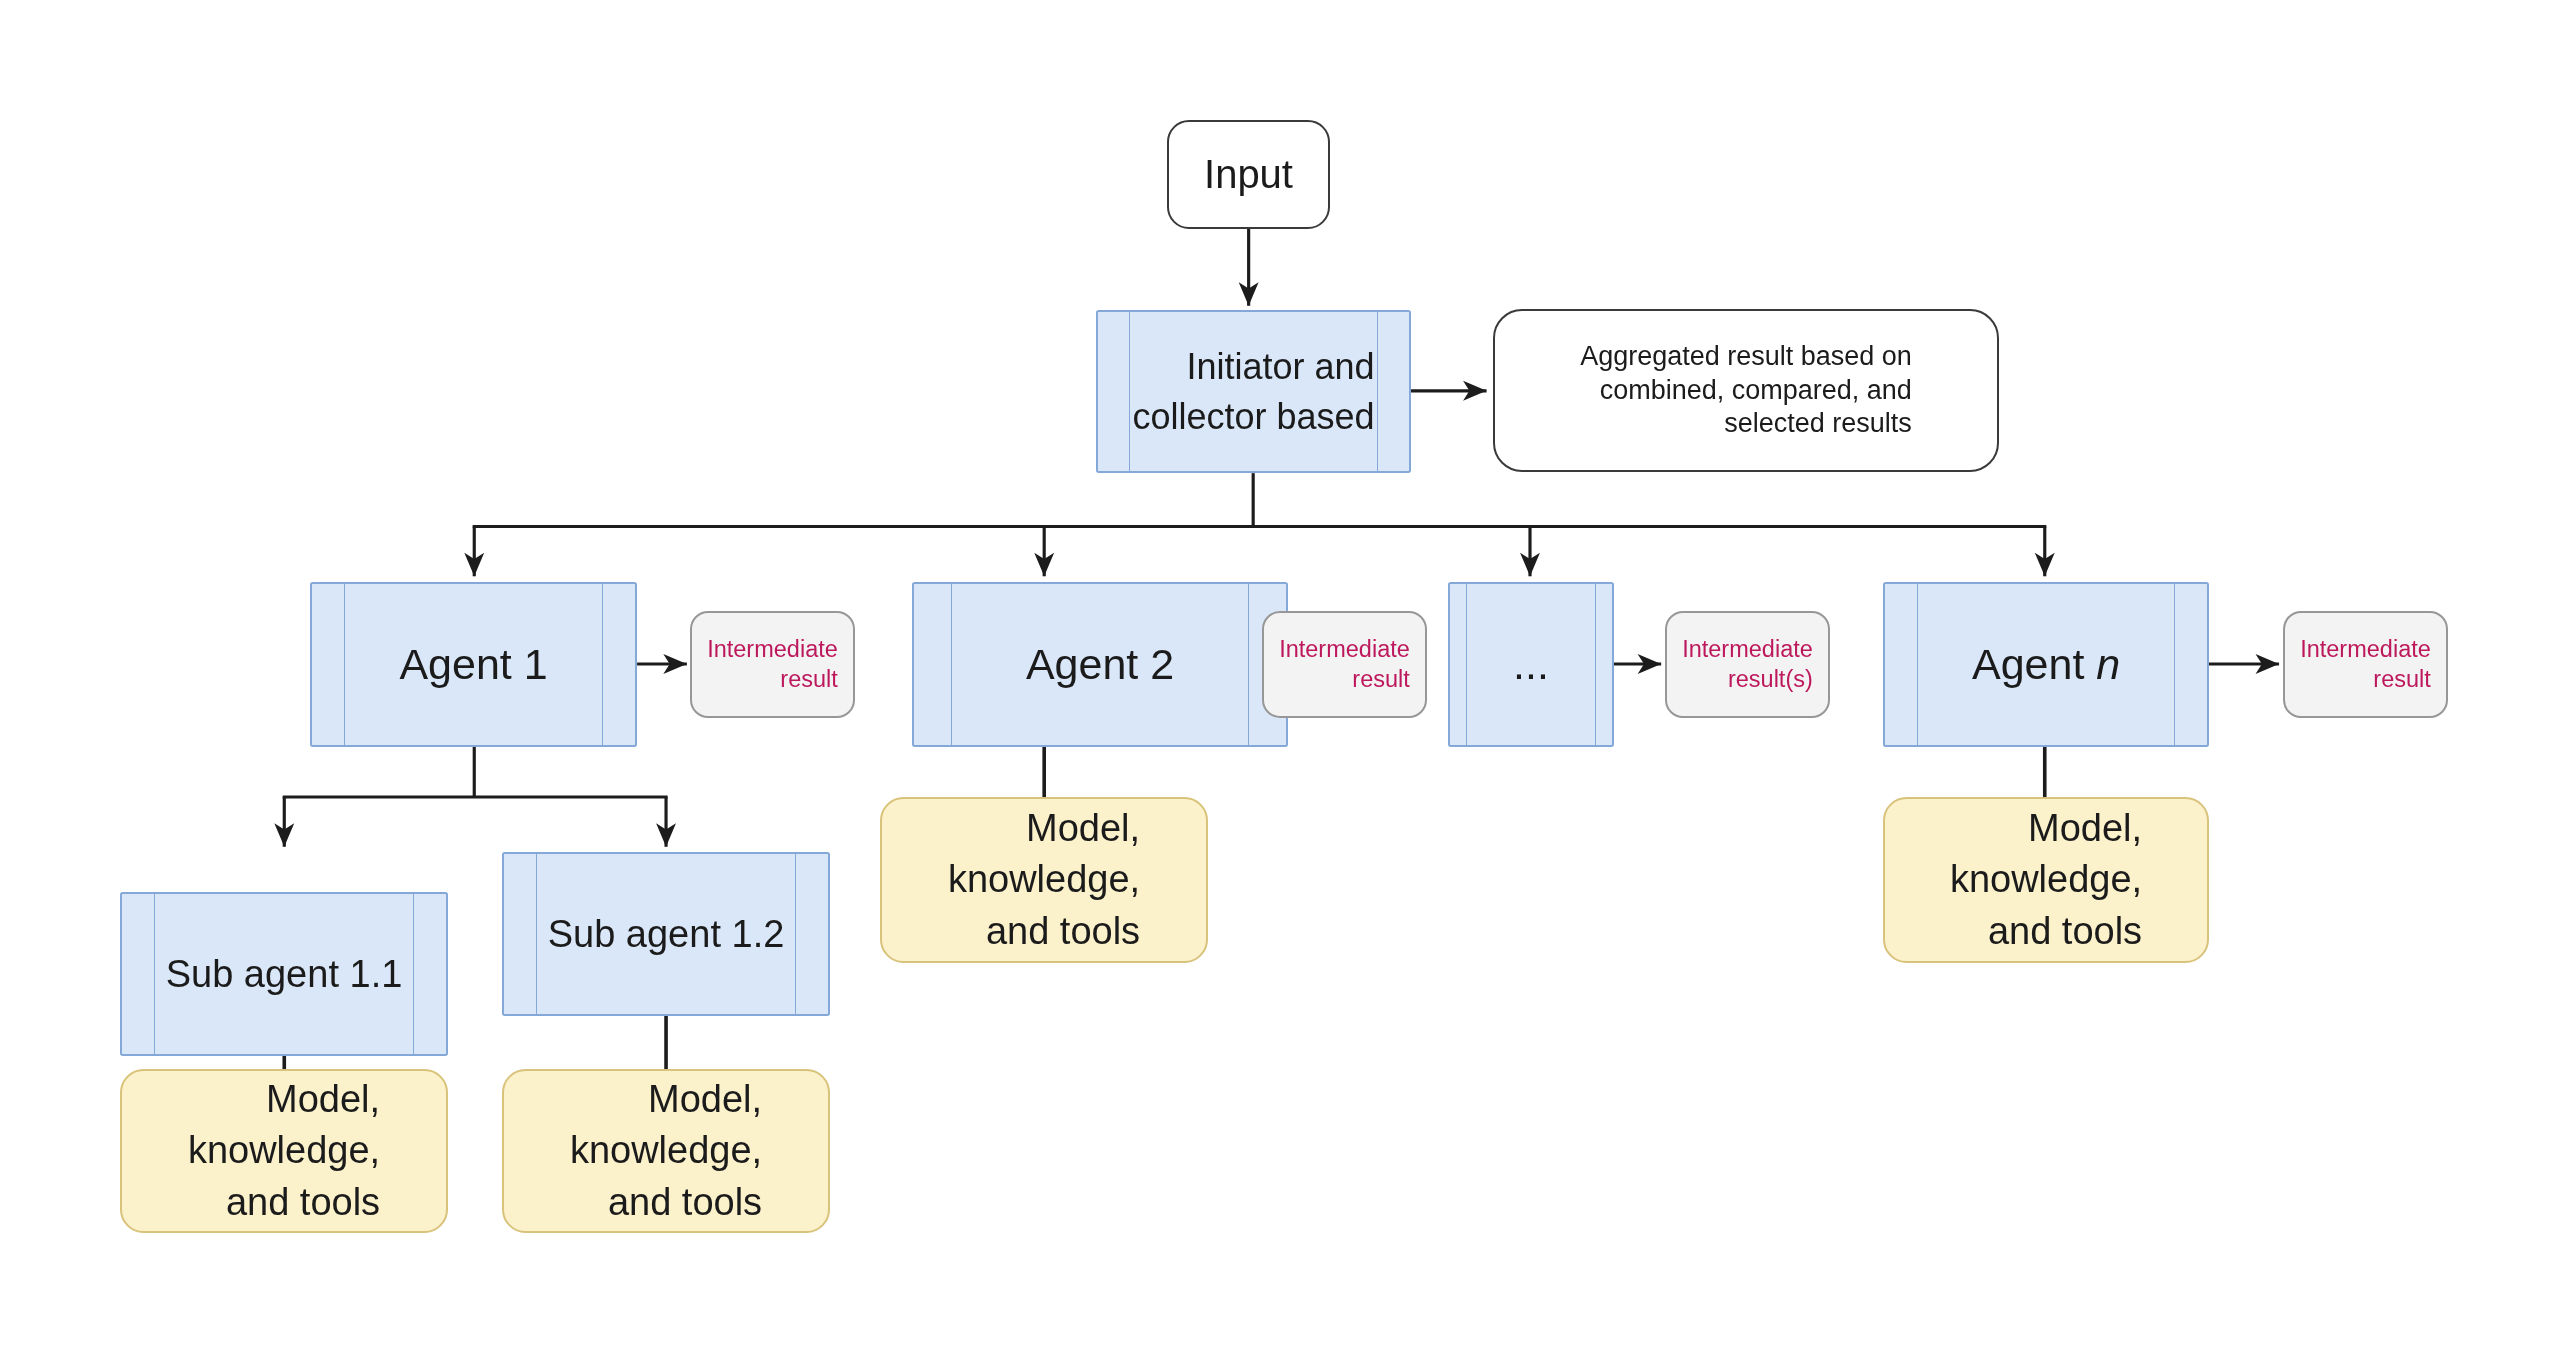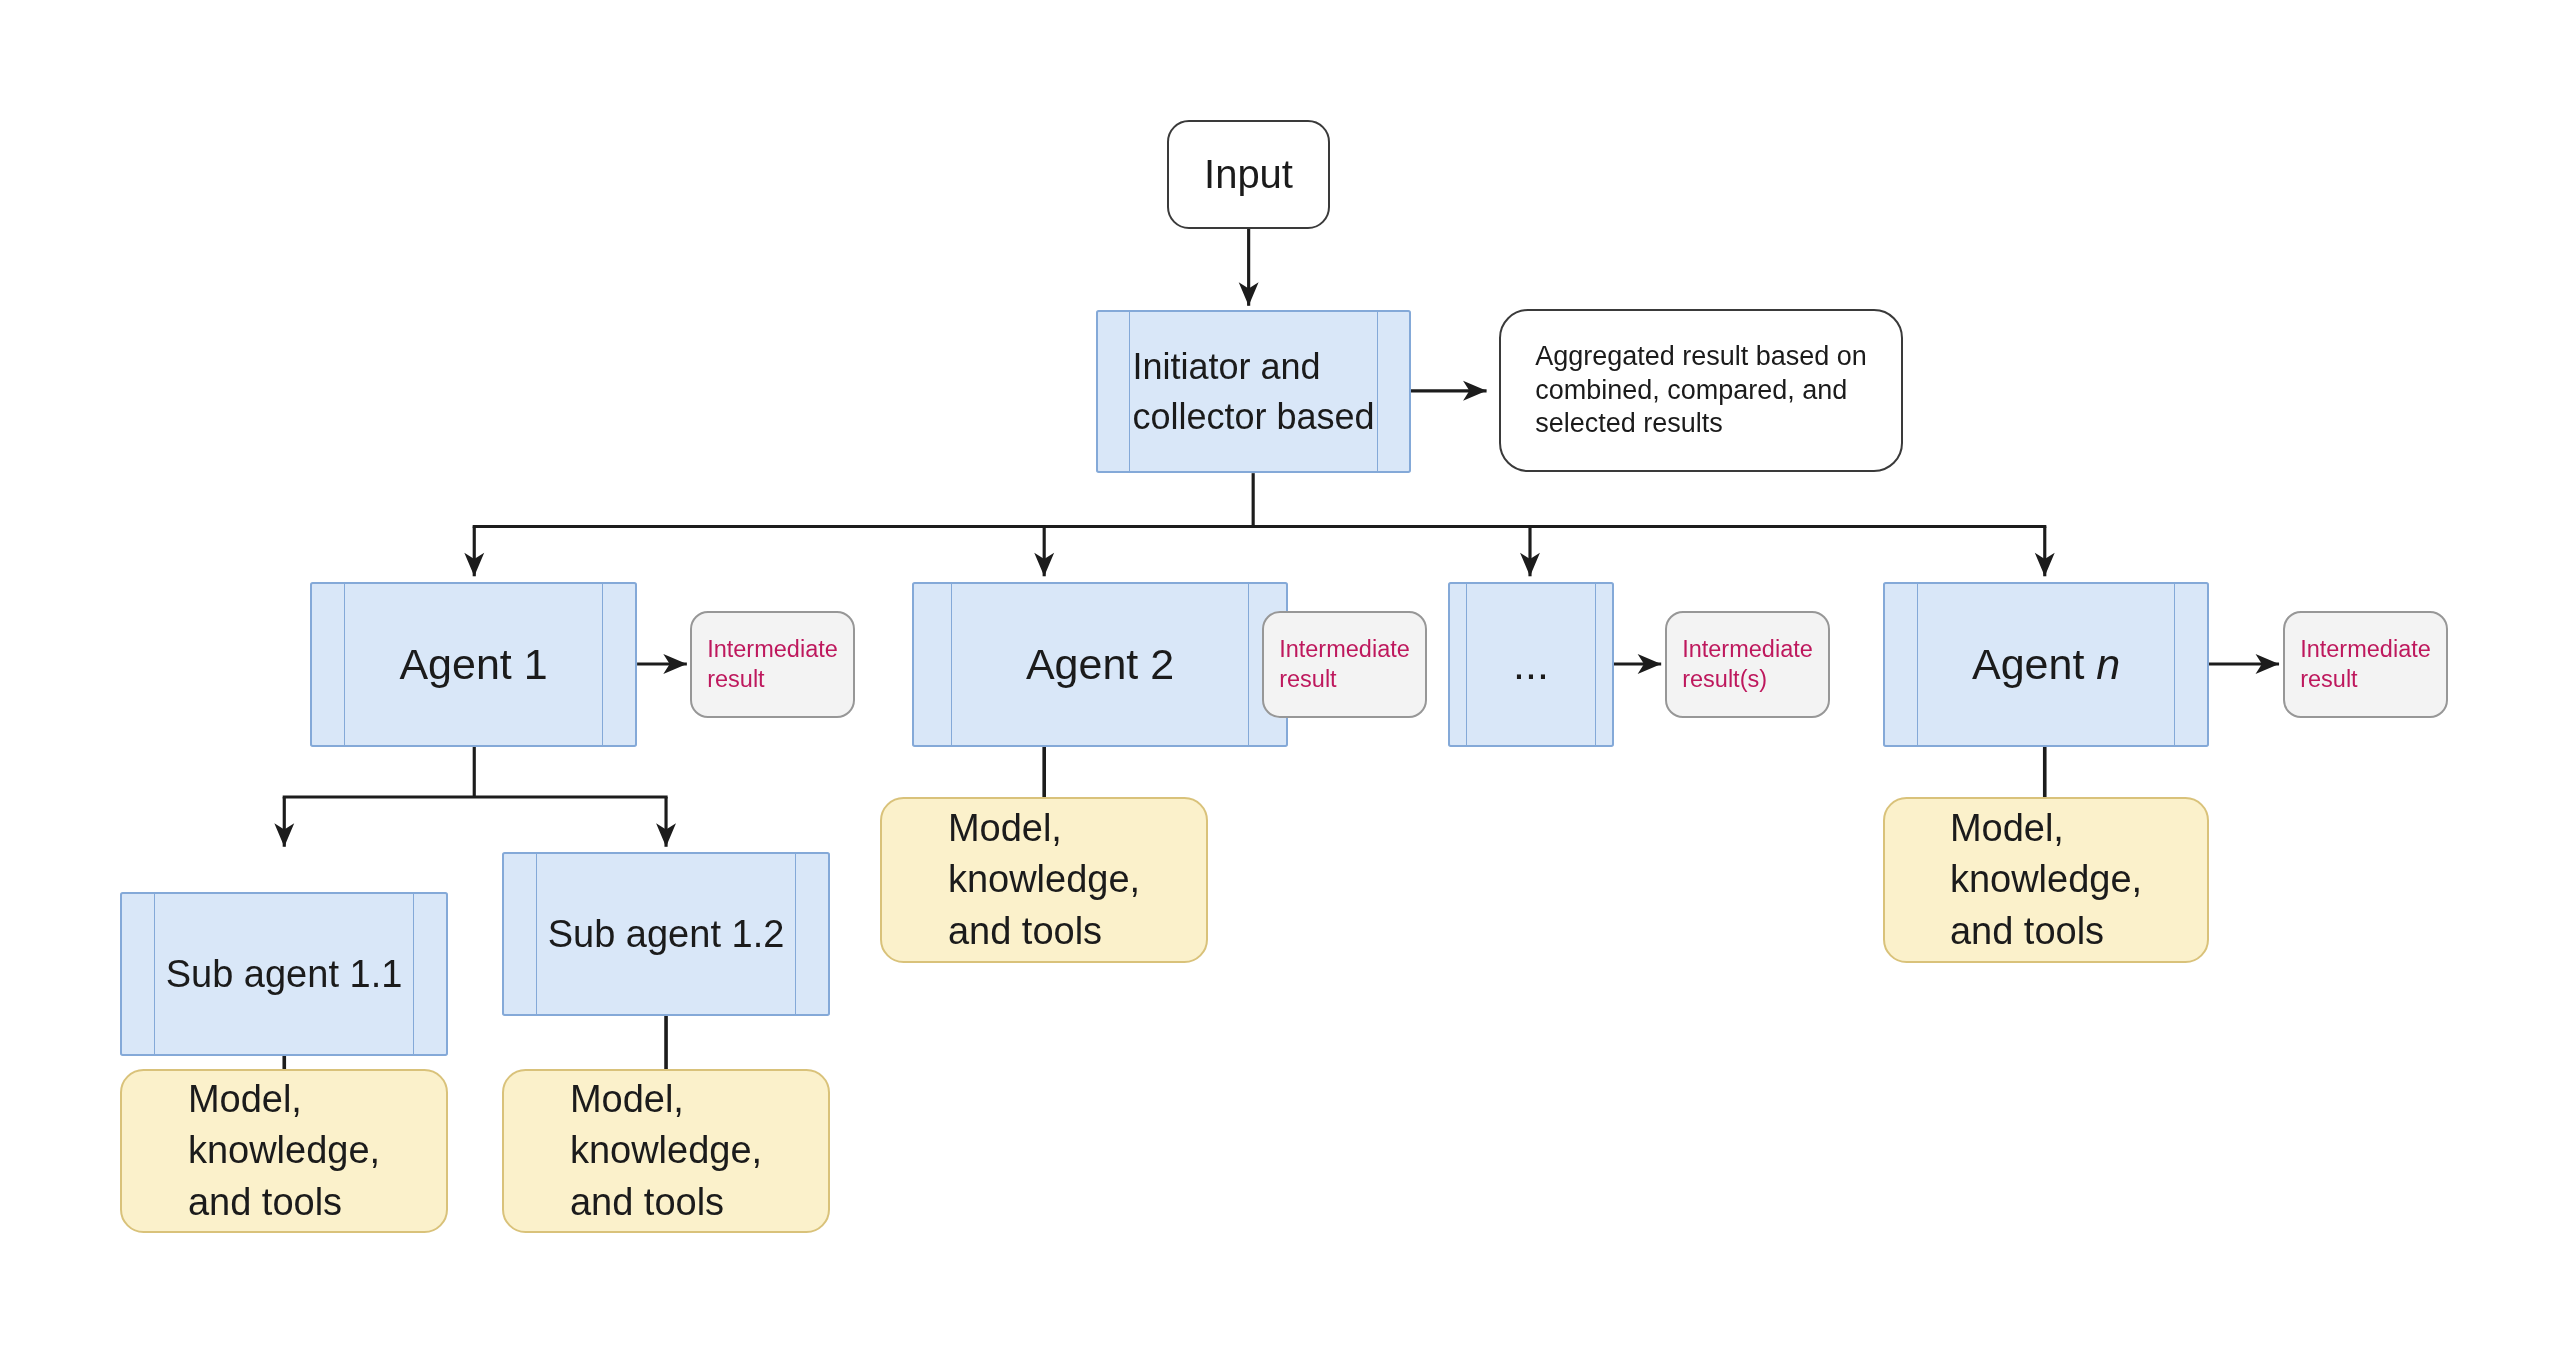--- a/index.html
+++ b/index.html
@@ -8,21 +8,21 @@
     width:2576px;height:1357px;
     background:#ffffff;
     font-family:"Liberation Sans", sans-serif;
     color:#1b1b1b;
     overflow:hidden;
   }
   .node{
     position:absolute;
     box-sizing:border-box;
     display:flex;align-items:center;justify-content:center;
-    text-align:left;
+    text-align:right;
     white-space:pre-line;
     line-height:1.32;
   }
   
   .agent{
     background:#d9e7f8;
     border:2.3px solid #84a9d8;
     border-radius:2.7px;
     font-size:43px;
   }
@@ -107,21 +107,21 @@
 
   <div class="node white-box" style="left:1167px;top:120px;width:163px;height:109px;">
     <span>Input</span>
   </div>
 
   <div class="node agent big-title" style="left:1096px;top:310px;width:315px;height:163px;">
     <span>Initiator and
 collector based</span>
   </div>
 
-  <div class="node white-box agg" style="left:1493px;top:309px;width:404px;height:163px;margin-left:6px;">
+  <div class="node white-box agg" style="left:1493px;top:309px;width:506px;height:163px;">
     <span>Aggregated result based on
 combined, compared, and
 selected results</span>
   </div>
 
   <div class="node agent" style="left:310px;top:582px;width:327px;height:165px;">
     <span>Agent 1</span>
   </div>
 
   <div class="node agent" style="left:912px;top:582px;width:376px;height:165px;">

